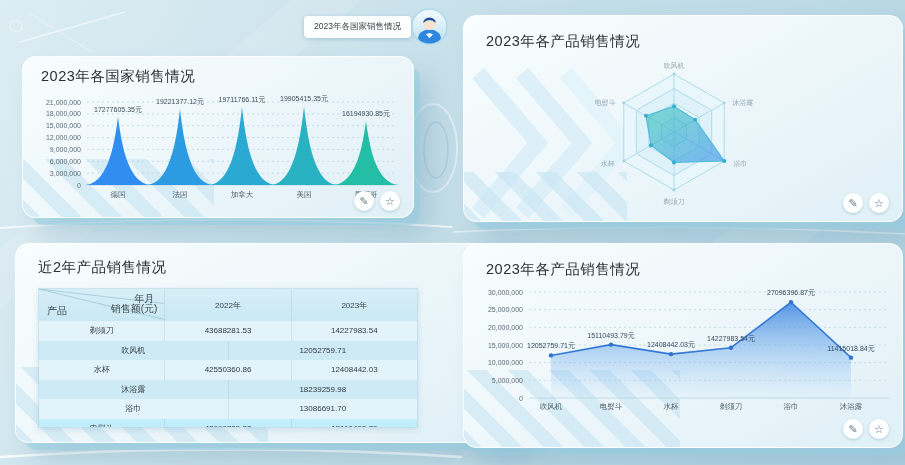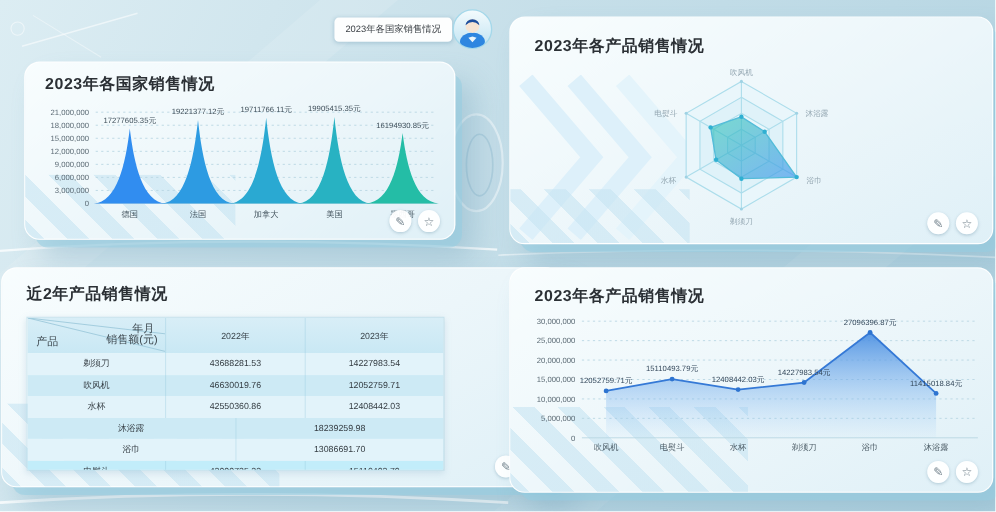--- a/index.html
+++ b/index.html
@@ -6,21 +6,21 @@
   html,body{width:905px;height:465px}
   body{font-family:"Liberation Sans","DejaVu Sans",sans-serif;overflow:hidden}
   .stage{position:relative;width:905px;height:465px;overflow:hidden;
     background:linear-gradient(115deg,#dcedf3 0%,#c6dfe9 45%,#b2d3e1 100%)}
   .stage svg.bg{position:absolute;inset:0;z-index:0;pointer-events:none}
 
   .panel{position:absolute;z-index:1;border-radius:14px;overflow:hidden;
     background:linear-gradient(150deg,#f8fdfe 0%,#ecf6fa 55%,#dff0f7 100%);
     border:1px solid rgba(255,255,255,.9);
     box-shadow:8px 9px 0 -2px rgba(150,205,225,.55),16px 18px 26px rgba(105,155,180,.32)}
-  .panel-title{position:absolute;font-size:14.5px;font-weight:bold;color:#2b3035;letter-spacing:.5px;z-index:3}
+  .panel-title{position:absolute;font-size:14.5px;font-weight:normal;color:#2b3035;letter-spacing:.5px;z-index:3}
   .stripes{position:absolute;left:-12px;bottom:-12px;width:52%;height:44%;z-index:0;pointer-events:none;opacity:.8;
     background:repeating-linear-gradient(45deg,rgba(198,228,242,0) 0 15px,rgba(198,228,242,.75) 15px 29px)}
   .chevrons{position:absolute;left:8px;top:52px;z-index:0;pointer-events:none}
 
   .corner-actions{position:absolute;right:13px;bottom:6px;display:flex;gap:6px;z-index:4}
   .icon-btn{width:20px;height:20px;border-radius:50%;background:rgba(255,255,255,.95);
     display:flex;align-items:center;justify-content:center;font-size:11px;color:#72828c;
     box-shadow:0 1px 3px rgba(100,140,160,.4);cursor:pointer}
 
   .header-chip{position:absolute;left:304px;top:16px;z-index:2;background:#fdfefe;border-radius:4px;
@@ -183,21 +183,21 @@
     <div class="corner-actions" style="bottom:8px">
       <div class="icon-btn">
           <span>✎</span>
         </div>
       <div class="icon-btn">
           <span>☆</span>
         </div>
     </div>
   </div>
 
-  <div class="panel" style="left:1px;top:243px;width:509px;height:200px">
+  <div class="panel" style="left:15px;top:243px;width:509px;height:200px">
     <div class="stripes"></div>
     <div class="panel-title" style="left:22px;top:14px">近2年产品销售情况</div>
     <div class="sales-table">
         <div class="t-row t-head">
           <div class="t-cell t-corner">
             <svg viewBox="0 0 126 32" preserveAspectRatio="none">
               <line x1="0" y1="0" x2="126" y2="14.5" stroke="#9cc8da" stroke-width="0.8"></line>
               <line x1="0" y1="0" x2="126" y2="30.5" stroke="#9cc8da" stroke-width="0.8"></line>
             </svg>
             <span class="c-top">年月</span>
@@ -211,21 +211,20 @@
             <span>2023年</span>
           </div>
         </div>
         <div class="t-row odd">
           <div class="t-cell">剃须刀</div>
           <div class="t-cell">43688281.53</div>
           <div class="t-cell">14227983.54</div>
         </div>
         <div class="t-row even">
           <div class="t-cell">吹风机</div>
-          <div class="t-cell">46630019.76</div>
           <div class="t-cell">12052759.71</div>
         </div>
         <div class="t-row odd">
           <div class="t-cell">水杯</div>
           <div class="t-cell">42550360.86</div>
           <div class="t-cell">12408442.03</div>
         </div>
         <div class="t-row even">
           <div class="t-cell">沐浴露</div>
           <div class="t-cell">18239259.98</div>

